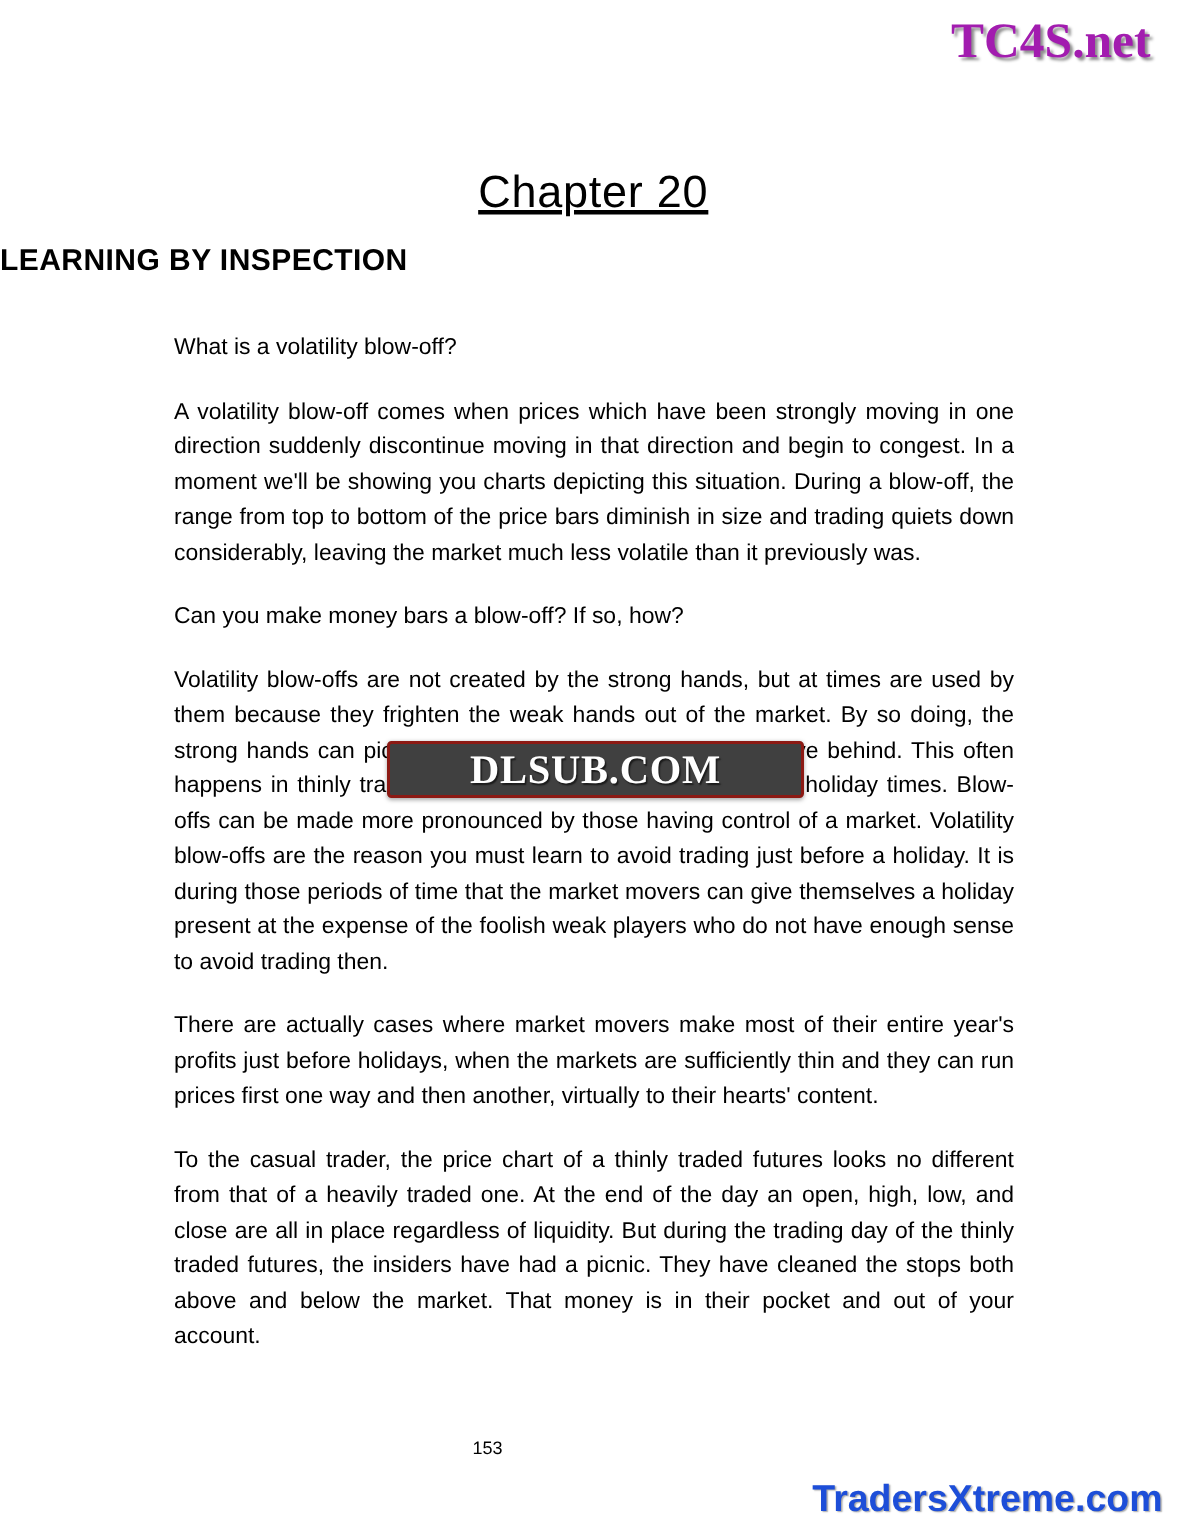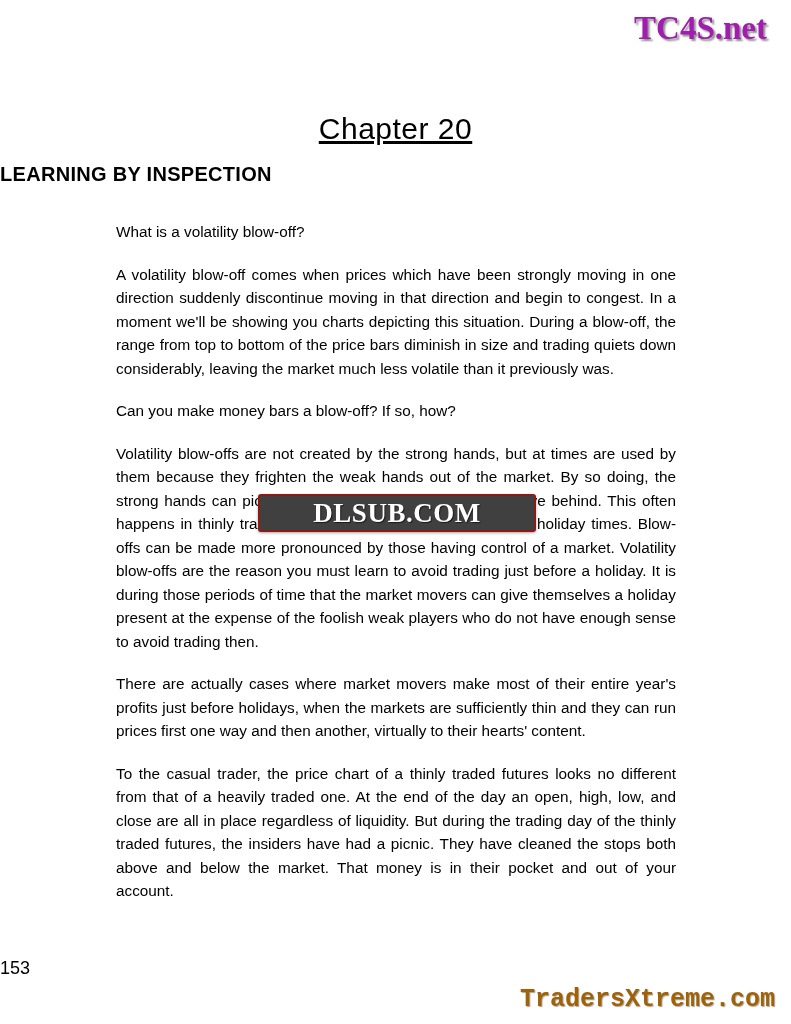--- a/index.html
+++ b/index.html
@@ -106,33 +106,33 @@
     text-shadow: 1px 1px 1px rgba(0,0,0,0.6);
     white-space: nowrap;
   }
 
   
   .page-number {
     position: absolute;
     top: 958px;
     left: 0;
     width: 650px;
-    text-align: left;
-    font-size: 18px;
+    text-align: center;
+    font-size: 12px;
   }
 
   
   .txtreme-watermark {
     position: absolute;
     bottom: 10px;
     right: 16px;
-    font-family: Liberation Mono, monospace;
+    font-family: Liberation Sans, sans-serif;
     font-weight: bold;
     font-size: 25px;
-    color: #a16207;
+    color: #1d4ed8;
     text-shadow: 1px 1px 1px rgba(0,0,0,0.35);
     white-space: nowrap;
     margin-left: 33px;
   }
 </style>
 </head>
 <body>
 
 <div class="page">
 

